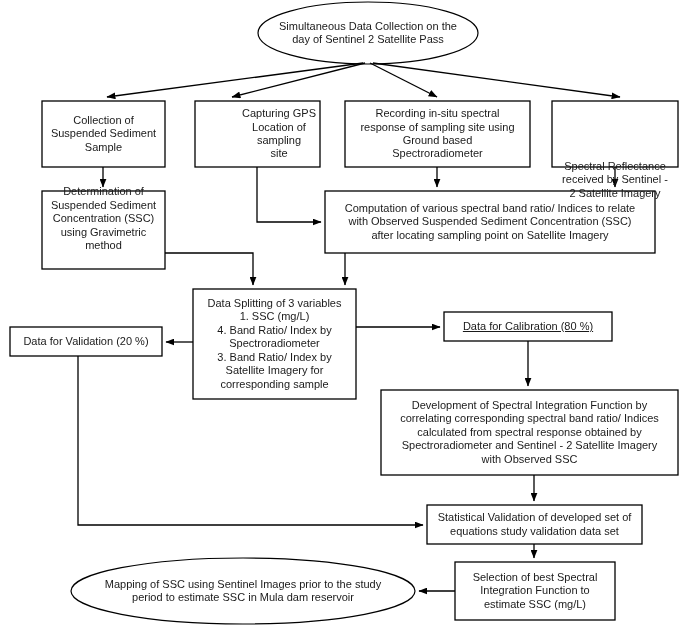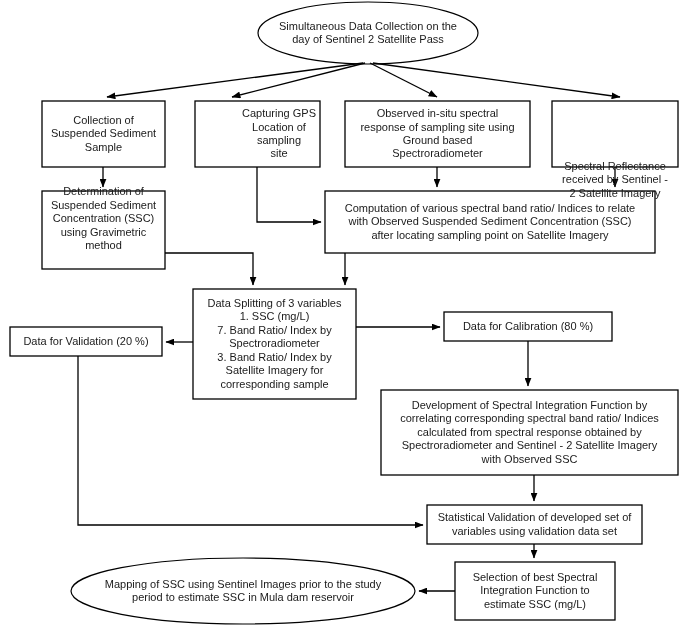--- a/index.html
+++ b/index.html
@@ -132,59 +132,59 @@
 day of Sentinel 2 Satellite Pass</div>
 
   <div class="node-text" style="left:42px; top:101px; width:123px; height:66px;">Collection of
 Suspended Sediment
 Sample</div>
 
   <div class="node-text" style="left:195px; top:101px; width:125px; height:66px;padding-left:46px;">Capturing GPS
 Location of sampling
 site</div>
 
-  <div class="node-text" style="left:345px; top:101px; width:185px; height:66px;">Observed in-situ spectral
+  <div class="node-text" style="left:345px; top:101px; width:185px; height:66px;">Recording in-situ spectral
 response of sampling site using
 Ground based
 Spectroradiometer</div>
 
   <div class="node-text" style="left:552px; top:101px; width:126px; height:66px;margin-top:46px;">Spectral Reflectance
 received by Sentinel -
 2 Satellite Imagery</div>
 
   <div class="node-text" style="left:42px; top:180px; width:123px; height:78px;">Determination of
 Suspended Sediment
 Concentration (SSC)
 using Gravimetric
 method</div>
 
   <div class="node-text" style="left:325px; top:191px; width:330px; height:62px;">Computation of various spectral band ratio/ Indices to relate
 with Observed Suspended Sediment Concentration (SSC)
 after locating sampling point on Satellite Imagery</div>
 
   <div class="node-text" style="left:193px; top:289px; width:163px; height:110px;">Data Splitting of 3 variables
 1. SSC (mg/L)
-7. Band Ratio/ Index by
+4. Band Ratio/ Index by
 Spectroradiometer
 3. Band Ratio/ Index by
 Satellite Imagery for
 corresponding sample</div>
 
   <div class="node-text" style="left:10px; top:327px; width:152px; height:29px;">Data for Validation (20 %)</div>
 
-  <div class="node-text" style="left:444px; top:312px; width:168px; height:29px;">Data for Calibration (80 %)</div>
+  <div class="node-text" style="left:444px; top:312px; width:168px; height:29px;text-decoration:underline;">Data for Calibration (80 %)</div>
 
   <div class="node-text" style="left:381px; top:390px; width:297px; height:85px;">Development of Spectral Integration Function by
 correlating corresponding spectral band ratio/ Indices
 calculated from spectral response obtained by
 Spectroradiometer and Sentinel - 2 Satellite Imagery
 with Observed SSC</div>
 
   <div class="node-text" style="left:427px; top:505px; width:215px; height:39px;">Statistical Validation of developed set of
-variables using validation data set</div>
+equations study validation data set</div>
 
   <div class="node-text" style="left:455px; top:562px; width:160px; height:58px;">Selection of best Spectral
 Integration Function to
 estimate SSC (mg/L)</div>
 
   <div class="node-text" style="left:83px; top:568px; width:320px; height:46px;">Mapping of SSC using Sentinel Images prior to the study
 period to estimate SSC in Mula dam reservoir</div>
 
 </div>
 

